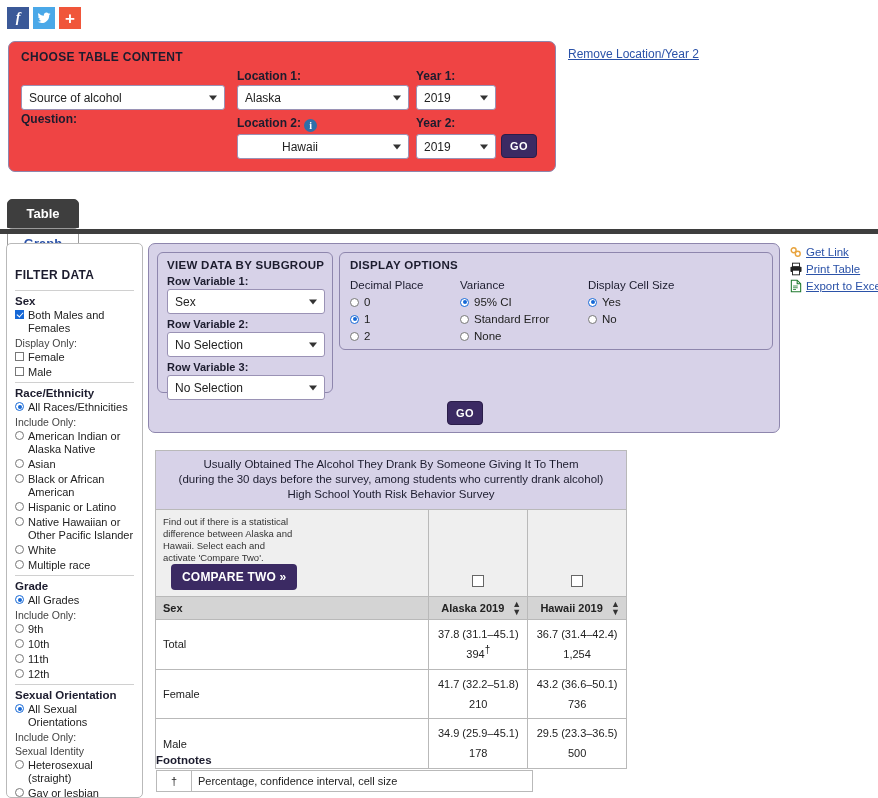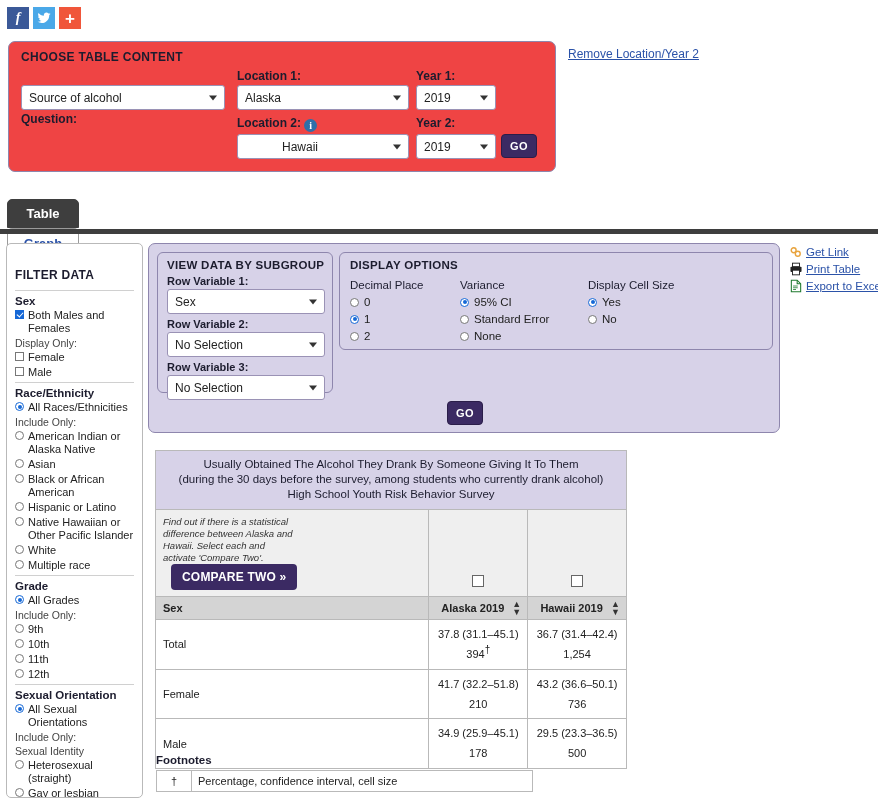--- a/index.html
+++ b/index.html
@@ -192,21 +192,21 @@
     background: #d7d2e8;
     color: #1c1c2e;
     text-align: center;
     font-size: 11.5px;
     padding: 6px 10px 7px 10px;
     line-height: 15px;
     font-weight: normal;
   }
   .tbl-title .sub { display: block; }
   .cmp-cell { background: #efefef; padding: 6px 7px; vertical-align: top; width: 274px; }
-  .cmp-note { font-style: italic; font-size: 9.5px; color: #333; line-height: 12px; width: 130px; display: inline-block; vertical-align: top; }
+  .cmp-note { font-size: 9.5px; color: #333; line-height: 12px; width: 130px; display: inline-block; vertical-align: top; }
   .cmp-btn {
     display: inline-block;
     background: #3b2a63; color: #fff;
     font-weight: bold; font-size: 12px;
     padding: 6px 11px;
     border-radius: 4px;
     margin-left: 8px;
     vertical-align: top;
     letter-spacing: .2px;
   }

